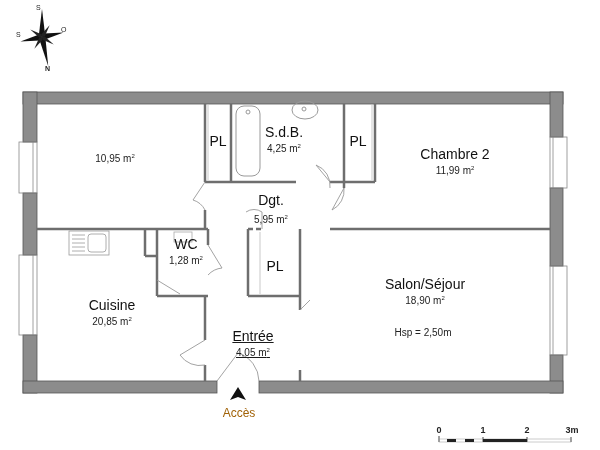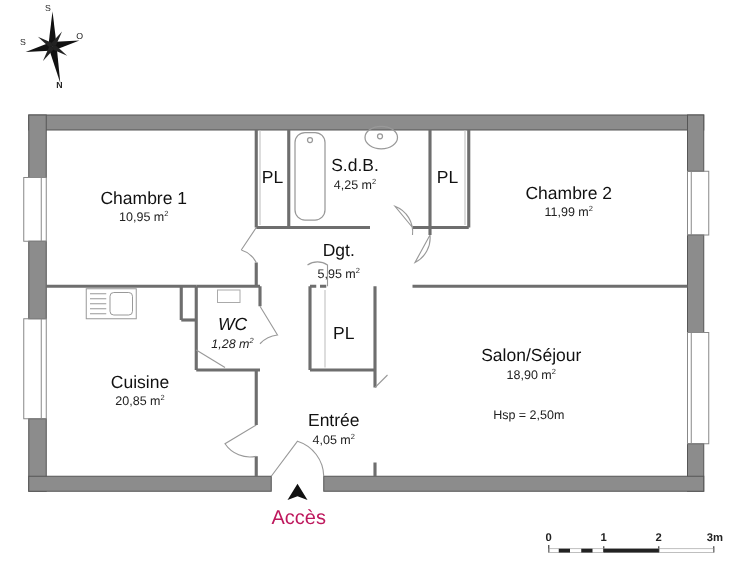--- a/index.html
+++ b/index.html
@@ -5,21 +5,21 @@
   html, body { margin:0; padding:0; background:#ffffff; }
   body { width:600px; height:450px; position:relative; overflow:hidden;
          font-family:"Liberation Sans", sans-serif; color:#1a1a1a; }
   #plan { position:absolute; left:0; top:0; }
   .lbl { position:absolute; text-align:center; white-space:nowrap; transform:translateX(-50%); }
   .room-name { font-size:14px; color:#111; line-height:16px; }
   .room-area { font-size:10px; color:#222; line-height:12px; }
   .room-area sup { font-size:6px; vertical-align:4px; }
   .pl { font-size:14px; color:#111; }
   .hsp { font-size:10px; color:#222; }
-  .acces { font-size:16px; color:#be185d; }
+  .acces { font-size:12px; color:#a16207; }
   .scale-lbl { position:absolute; font-size:9px; font-weight:bold; color:#222; transform:translateX(-50%); }
   .compass-lbl { position:absolute; font-size:7px; color:#222; }
 </style>
 </head>
 <body>
 
 <svg id="plan" width="600" height="450" viewBox="0 0 600 450">
 
   <g transform="translate(42,37)">
     <polygon points="0,-28 3,-3 0,0 -3,-3" fill="#111"></polygon>
@@ -144,44 +144,43 @@
     <rect x="483" y="439" width="44" height="3" fill="#222"></rect>
   </g>
 </svg>
 
 <span class="compass-lbl" style="left:36px;top:4px;">S</span>
 <span class="compass-lbl" style="left:16px;top:31px;">S</span>
 <span class="compass-lbl" style="left:61px;top:26px;">O</span>
 <span class="compass-lbl" style="left:45px;top:65px;font-weight:bold;">N</span>
 
 <div class="lbl" style="left:115px;top:150px;">
-  <div class="room-name">Chambre 1</div>
   <div class="room-area"><span>10,95 m</span><sup>2</sup></div>
 </div>
 <div class="lbl" style="left:284px;top:124px;">
   <div class="room-name">S.d.B.</div>
   <div class="room-area"><span>4,25 m</span><sup>2</sup></div>
 </div>
 <div class="lbl" style="left:455px;top:146px;">
   <div class="room-name">Chambre 2</div>
   <div class="room-area"><span>11,99 m</span><sup>2</sup></div>
 </div>
 <div class="lbl" style="left:271px;top:192px;">
   <div class="room-name">Dgt.</div>
   <div class="room-area" style="margin-top:3px;"><span>5,95 m</span><sup>2</sup></div>
 </div>
-<div class="lbl" style="left:186px;top:251px;font-style:italic;">
+<div class="lbl" style="left:186px;top:236px;">
   <div class="room-name">WC</div>
   <div class="room-area"><span>1,28 m</span><sup>2</sup></div>
 </div>
 <div class="lbl" style="left:112px;top:297px;text-align:center;">
   <div class="room-name">Cuisine</div>
   <div class="room-area"><span>20,85 m</span><sup>2</sup></div>
 </div>
-<div class="lbl" style="left:267px;top:328px;">
+<div class="lbl" style="left:253px;top:328px;text-decoration:underline;">
   <div class="room-name">Entrée</div>
   <div class="room-area"><span>4,05 m</span><sup>2</sup></div>
 </div>
 <div class="lbl" style="left:425px;top:276px;">
   <div class="room-name">Salon/Séjour</div>
   <div class="room-area"><span>18,90 m</span><sup>2</sup></div>
 </div>
 <div class="lbl hsp" style="left:423px;top:327px;">Hsp = 2,50m</div>
 
 <div class="lbl pl" style="left:218px;top:133px;">PL</div>

